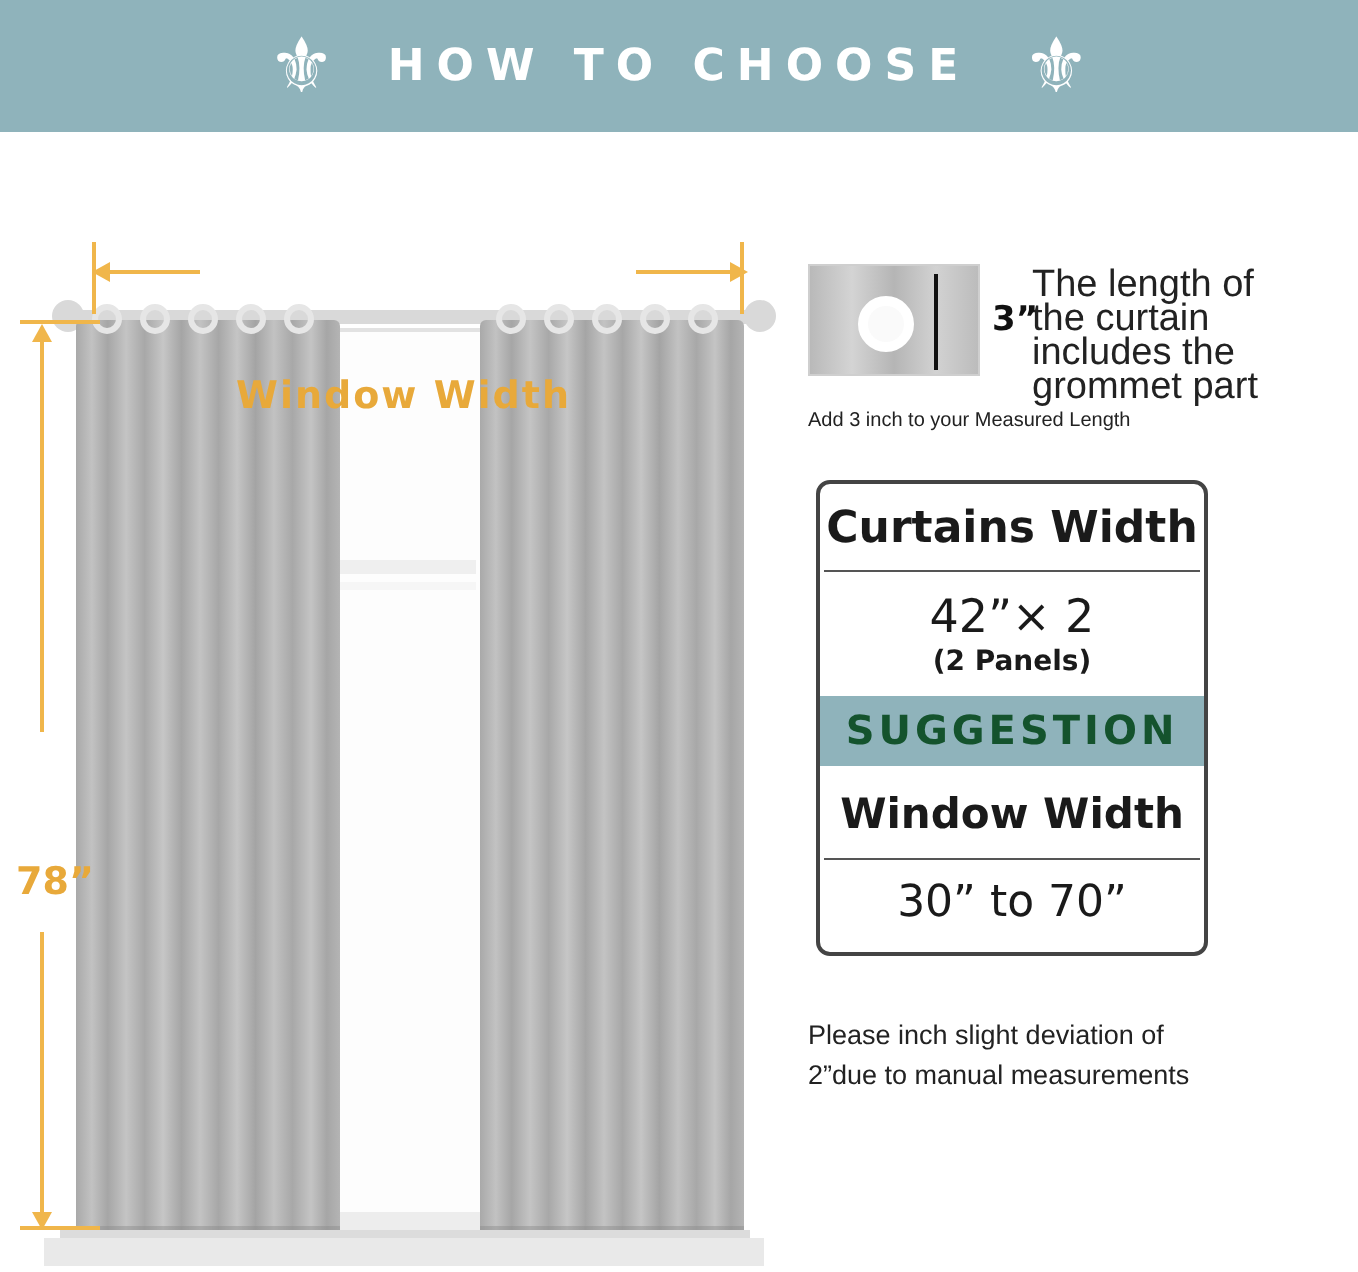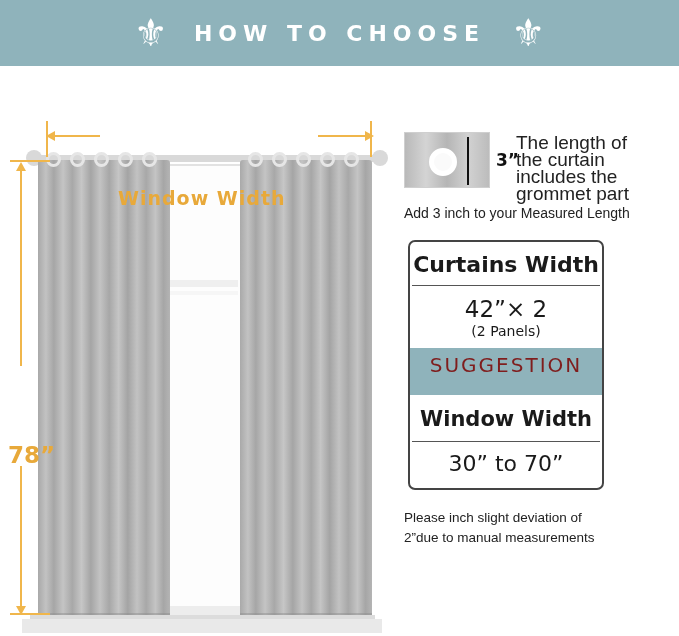--- a/index.html
+++ b/index.html
@@ -220,22 +220,21 @@
   }
   .label-window-width {
     left: 118px;
     top: 121px;
     font-size: 19px;
     letter-spacing: 1px;
   }
   .label-height {
     left: 8px;
     top: 364px;
-    font-size: 23px;
-    margin-top: 12px;
+    font-size: 19px;
   }
 
   .grommet-note {
     position: absolute;
     left: 404px;
     top: 132px;
     display: flex;
     align-items: flex-start;
   }
   .grommet-swatch {
@@ -280,21 +279,21 @@
     line-height: 17px;
     color: #222;
     width: 140px;
     padding-top: 2px;
   }
 
   .add-inch-text {
     position: absolute;
     left: 404px;
     top: 205px;
-    font-size: 14px;
+    font-size: 10px;
     color: #222;
     white-space: nowrap;
   }
 
   
   .card {
     position: absolute;
     left: 408px;
     top: 240px;
     width: 196px;
@@ -319,28 +318,29 @@
     background: #555;
     margin: 0 2px;
   }
   .card-value {
     font-size: 23px;
     padding: 10px 16px 0;
   }
   .card-subvalue {
     font-size: 14px;
     padding: 1px 0 9px;
+    font-weight: bold;
   }
   .card-banner {
     background: #8fb3bb;
-    color: #7f1d1d;
+    color: #14532d;
     font-size: 20px;
-    font-weight: normal;
+    font-weight: bold;
     letter-spacing: 2px;
-    padding: 5px 0 18px;
+    padding: 5px 0 6px;
   }
   .card-sub-title {
     font-size: 21px;
     font-weight: bold;
     padding: 12px 0 10px;
   }
   .card-range {
     font-size: 22px;
     padding: 9px 0 12px;
   }

